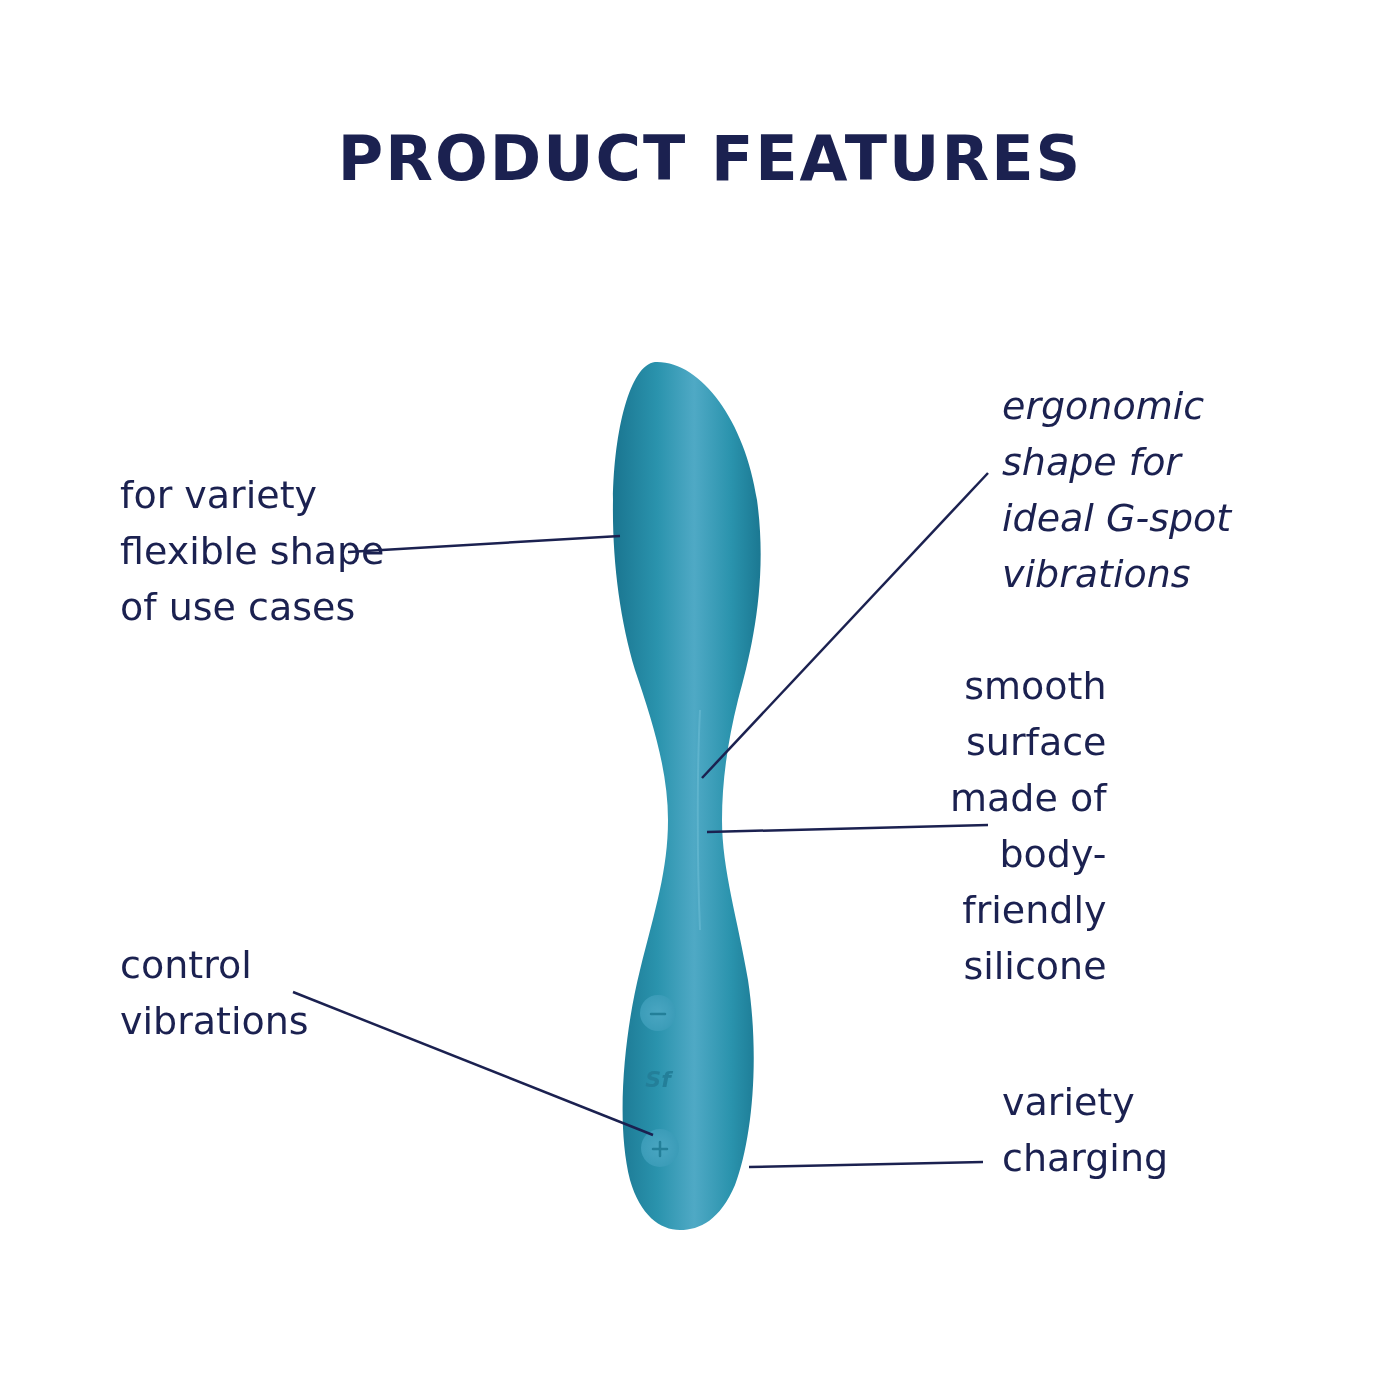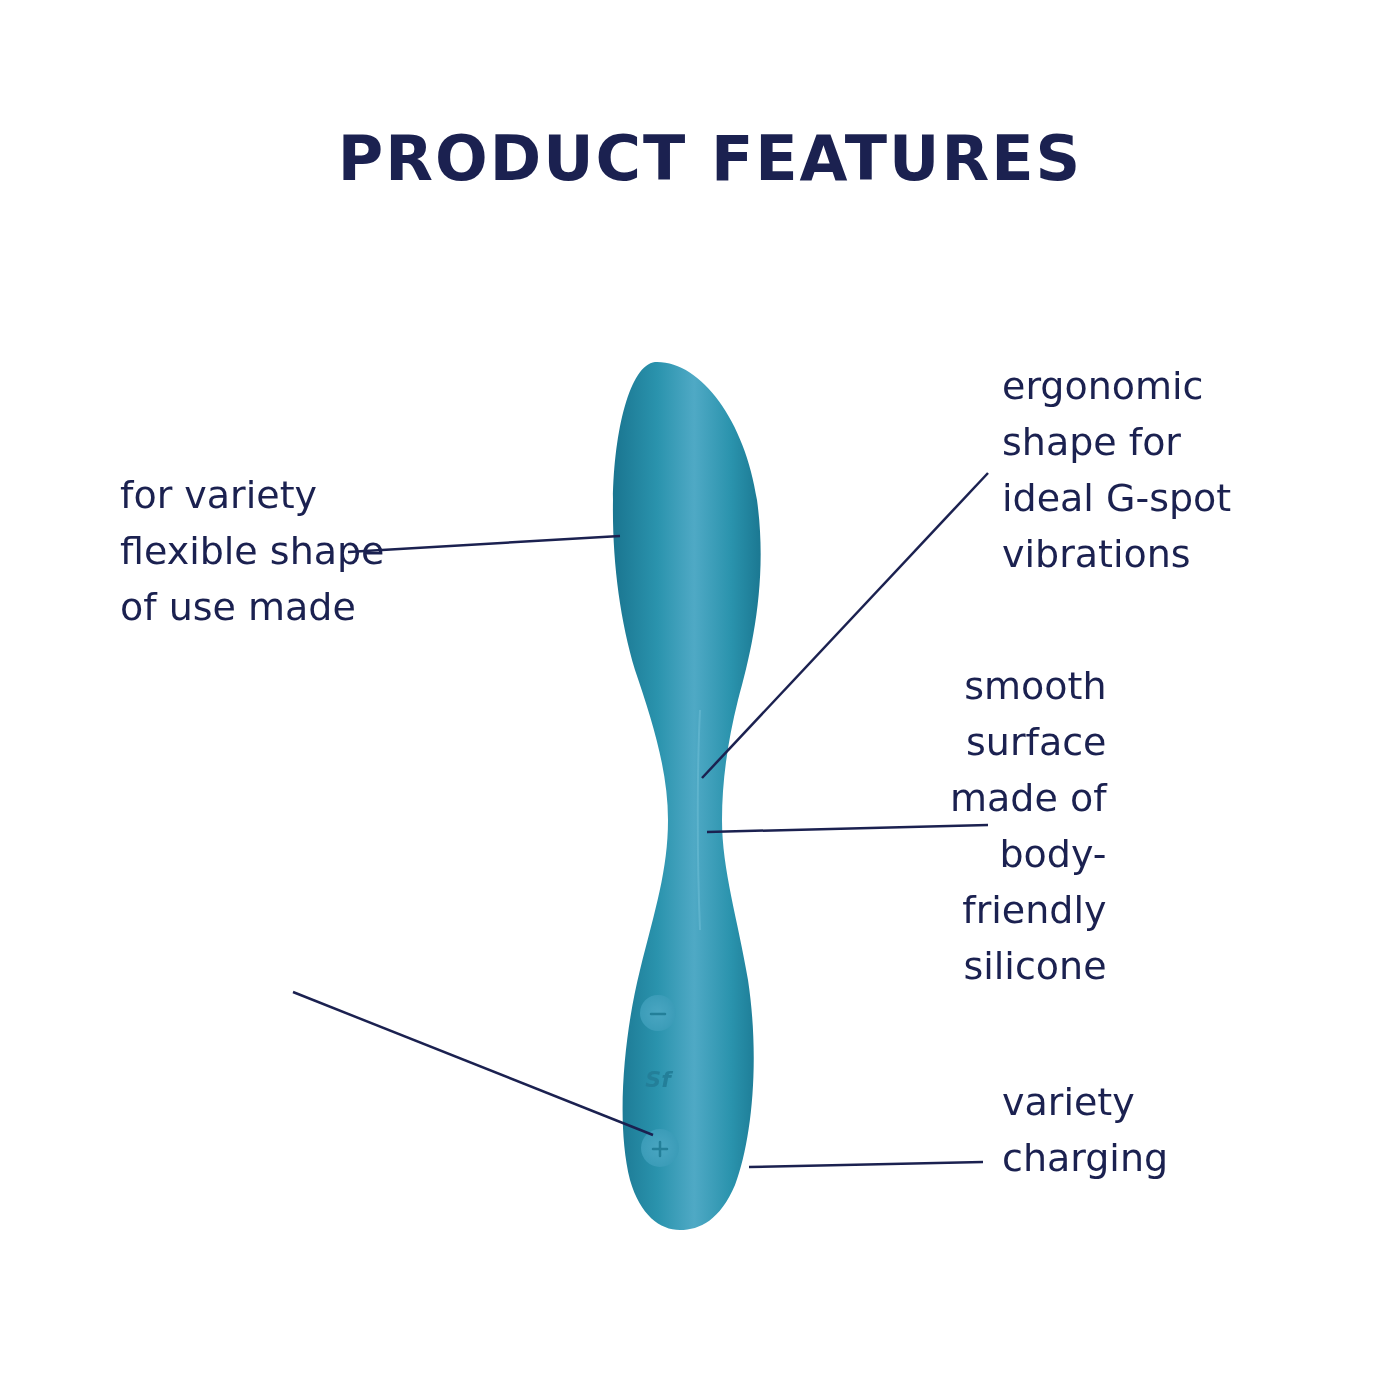--- a/index.html
+++ b/index.html
@@ -89,25 +89,29 @@
     <line x1="348" y1="552" x2="620" y2="536" stroke="#1b2150" stroke-width="2.5"></line>
     <line x1="293" y1="992" x2="653" y2="1135" stroke="#1b2150" stroke-width="2.5"></line>
     <line x1="988" y1="473" x2="702" y2="778" stroke="#1b2150" stroke-width="2.5"></line>
     <line x1="988" y1="825" x2="707" y2="832" stroke="#1b2150" stroke-width="2.5"></line>
     <line x1="983" y1="1162" x2="749" y2="1167" stroke="#1b2150" stroke-width="2.5"></line>
   </svg>
 
   <div class="label" style="left:120px; top:467px;">
     <span class="line">for variety</span>
     <span class="line">flexible shape</span>
-    <span class="line">of use made</span>
+    <span class="line">of use cases</span>
   </div>
 
+  <div class="label" style="left:120px; top:937px;">
+    <span class="line">control</span>
+    <span class="line">vibrations</span>
+  </div>
 
-  <div class="label" style="left:1002px; top:358px;">
+  <div class="label" style="left:1002px; top:378px;font-style:italic;">
     <span class="line">ergonomic</span>
     <span class="line">shape for</span>
     <span class="line">ideal G-spot</span>
     <span class="line">vibrations</span>
   </div>
 
   <div class="label" style="left:950px; top:658px;text-align:right;">
     <span class="line">smooth</span>
     <span class="line">surface</span>
     <span class="line">made of</span>

